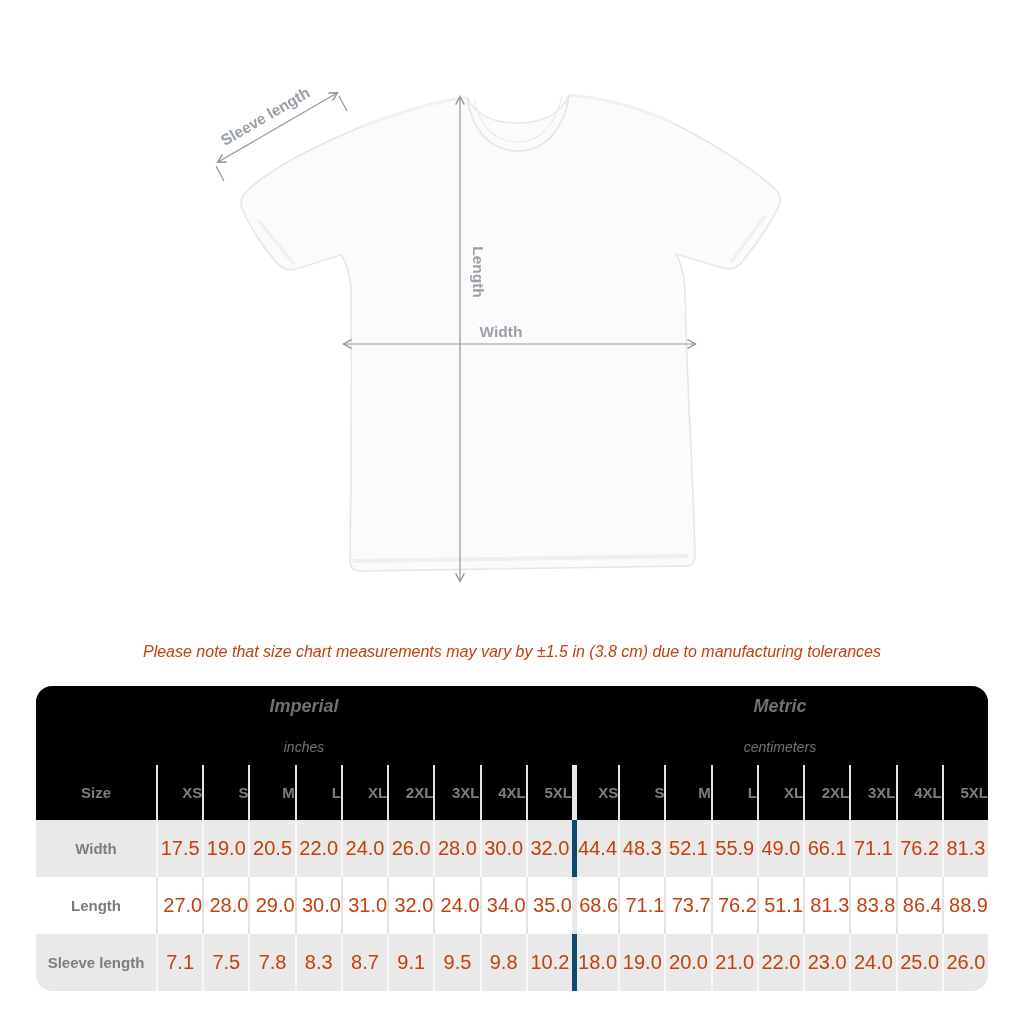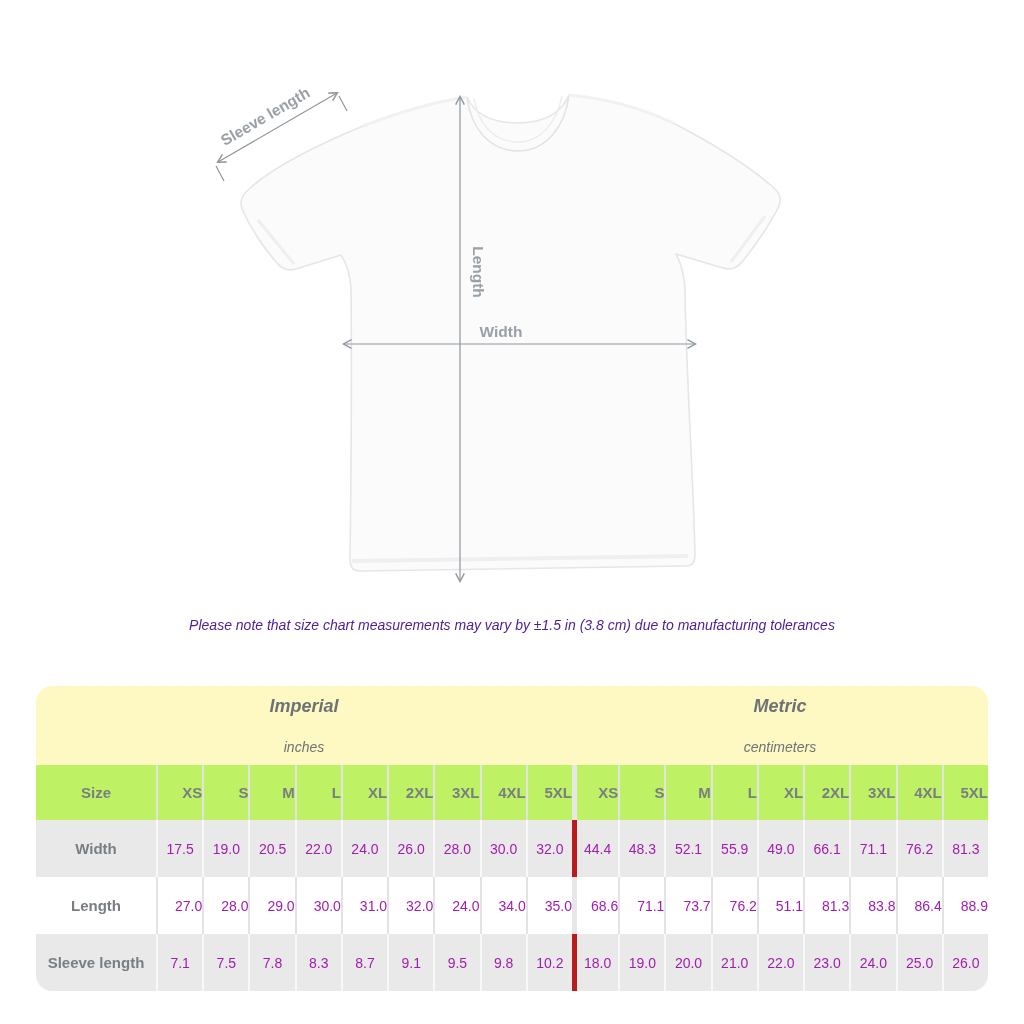--- a/index.html
+++ b/index.html
@@ -5,47 +5,47 @@
   * { margin: 0; padding: 0; box-sizing: border-box; }
   html, body { width: 1024px; height: 1024px; background: #ffffff;
     font-family: "Liberation Sans", sans-serif; position: relative; overflow: hidden; }
 
   
   .diagram { position: absolute; top: 0; left: 0; width: 1024px; height: 618px; }
 
   
   .title-block { position: absolute; top: 616px; left: 0; width: 1024px; text-align: center; }
   .main-title { font-size: 23px; font-weight: bold; color: #2d2f31; letter-spacing: 0.2px; }
-  .subtitle { margin-top: 1px; font-size: 14px; font-style: italic; color: #4c1d95; }
+  .subtitle { margin-top: 27px; font-size: 16px; font-style: italic; color: #c2410c; }
 
   
   .table-wrap { position: absolute; top: 686px; left: 36px; width: 952px;
     border-radius: 16px; overflow: hidden; }
   table { width: 952px; border-collapse: separate; border-spacing: 0; table-layout: fixed; }
   col.c-label { width: 120px; }
 
-  tr.unit-row td { height: 79px; background: #fef9c3; text-align: center; vertical-align: middle; }
+  tr.unit-row td { height: 79px; background: #000000; text-align: center; vertical-align: middle; }
   .unit-name { font-size: 18px; font-weight: bold; font-style: italic; color: #6d7276; }
   .unit-sub { margin-top: 22px; font-size: 14px; font-style: italic; color: #6d7276; }
 
   td { text-align: center; vertical-align: middle; }
-  tr.size-row td { height: 55px; background: #bef264; }
+  tr.size-row td { height: 55px; background: #000000; }
   tr.data-row td { height: 57px; }
   tr.row-gray td { background: #e9e9e9; }
   tr.row-white td { background: #ffffff; }
 
   .hdr { font-size: 15px; font-weight: bold; color: #797e83; }
   .lbl { font-size: 15px; font-weight: bold; color: #797e83; }
-  .val { font-size: 14px; color: #a21caf; }
+  .val { font-size: 20px; color: #c2410c; }
 
   
   tr.size-row td + td, tr.row-white td + td { border-left: 2px solid #e3e3e3; text-align: right; }
   tr.row-gray td + td { border-left: 2px solid #f8f8f8; }
   tr.size-row td.metric-start, tr.row-white td.metric-start { border-left: 5px solid #e7e7e7; }
-  tr.row-gray td.metric-start { border-left: 5px solid #b91c1c; text-align: center; }
+  tr.row-gray td.metric-start { border-left: 5px solid #0c4a6e; text-align: center; }
 </style>
 </head>
 <body>
 
 <div class="diagram">
   <svg width="1024" height="618" viewBox="0 0 1024 618" xmlns="http://www.w3.org/2000/svg">
     <defs>
       <marker id="arr" viewBox="0 0 10 10" refX="8" refY="5" markerWidth="9" markerHeight="9" orient="auto-start-reverse">
         <path d="M1,1 L8.5,5 L1,9" fill="none" stroke="#8f969d" stroke-width="1.3"></path>
       </marker>

